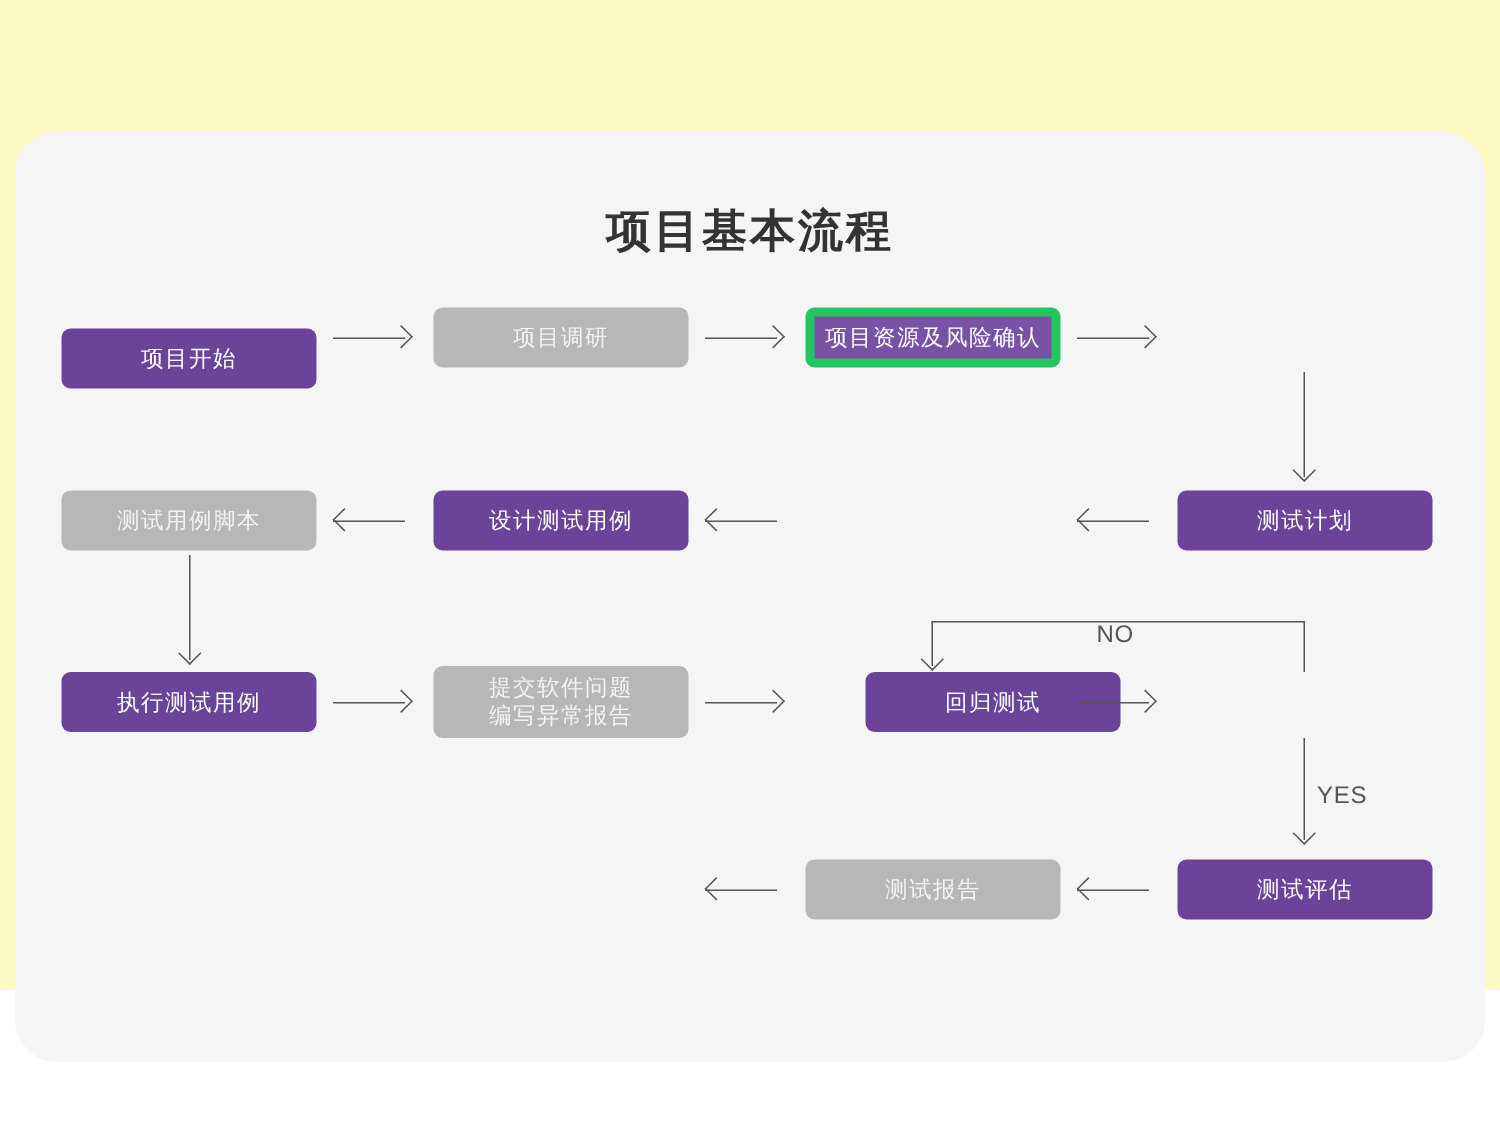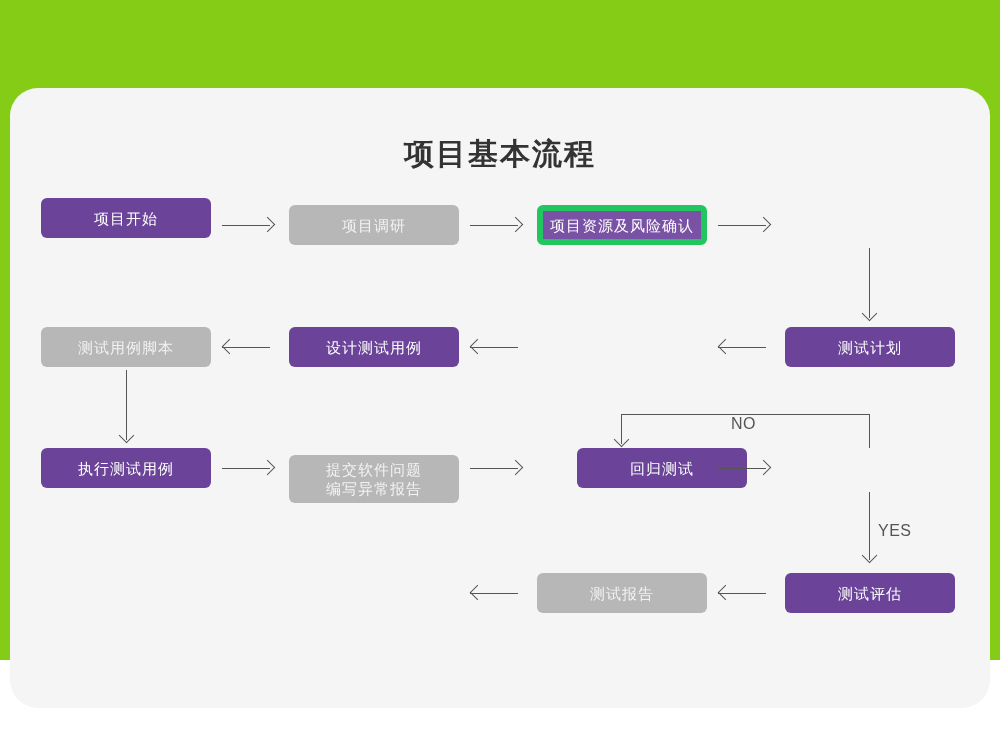--- a/index.html
+++ b/index.html
@@ -5,21 +5,21 @@
   * { box-sizing: border-box; margin: 0; padding: 0; }
   html, body {
     width: 1000px; height: 750px;
     background: #ffffff;
     font-family: "Liberation Sans", "DejaVu Sans", sans-serif;
     overflow: hidden;
   }
   #canvas {
     position: relative;
     width: 1000px; height: 660px;
-    background: #84cc16;
+    background: #fef9c3;
   }
   #card {
     position: absolute;
     left: 10px; top: 88px;
     width: 980px; height: 620px;
     background: #f5f5f5;
     border-radius: 28px;
   }
   #title {
     position: absolute;
@@ -51,21 +51,21 @@
   }
   .node.purple-outline {
     background: #7a52a5;
     color: #ffffff;
     border: 6px solid #22c55e;
   }
   .node.gray {
     background: #b7b7b7;
     color: #f2f2f2;
   }
-  .node.tall { height: 48px; margin-top: 11px; }
+  .node.tall { height: 48px; }
 
   
   .hline {
     position: absolute;
     height: 0;
     border-top: 1.6px solid #555555;
   }
   .vline {
     position: absolute;
     width: 0;
@@ -89,21 +89,21 @@
 </style>
 </head>
 <body>
 
 <div id="canvas">
 
   <div id="card"></div>
 
   <div id="title">项目基本流程</div>
 
-  <div class="node purple" style="left:41px; top:198px;">项目开始</div>
+  <div class="node purple" style="left:41px; top:219px;">项目开始</div>
 
   <div class="hline" style="left:222px; top:225px; width:48px;"></div>
   <div class="arrowhead ah-right" style="left:262px; top:219px;"></div>
 
   <div class="node gray" style="left:289px; top:205px;">项目调研</div>
 
   <div class="hline" style="left:470px; top:225px; width:48px;"></div>
   <div class="arrowhead ah-right" style="left:510px; top:219px;"></div>
 
   <div class="node purple-outline" style="left:537px; top:205px;">项目资源及风险确认</div>

